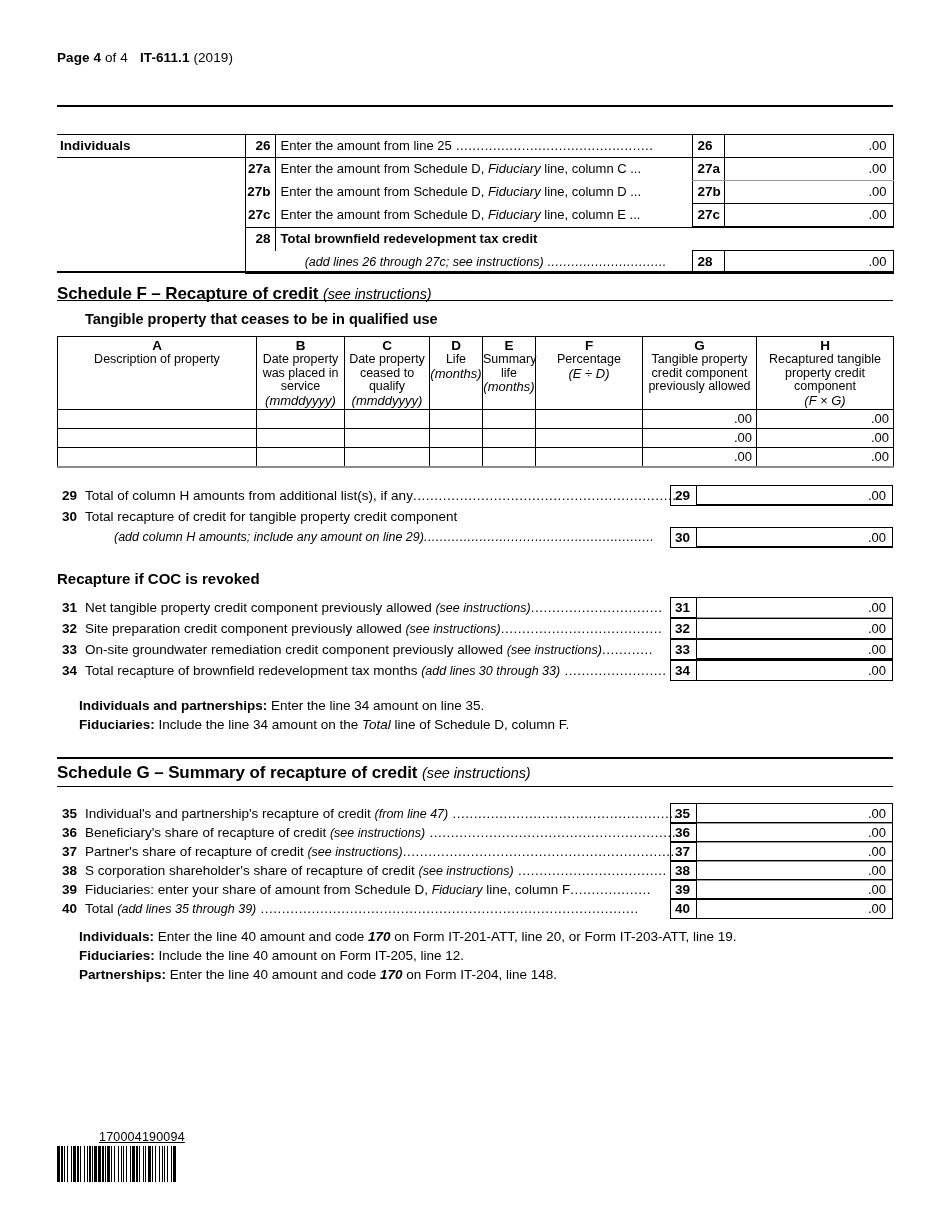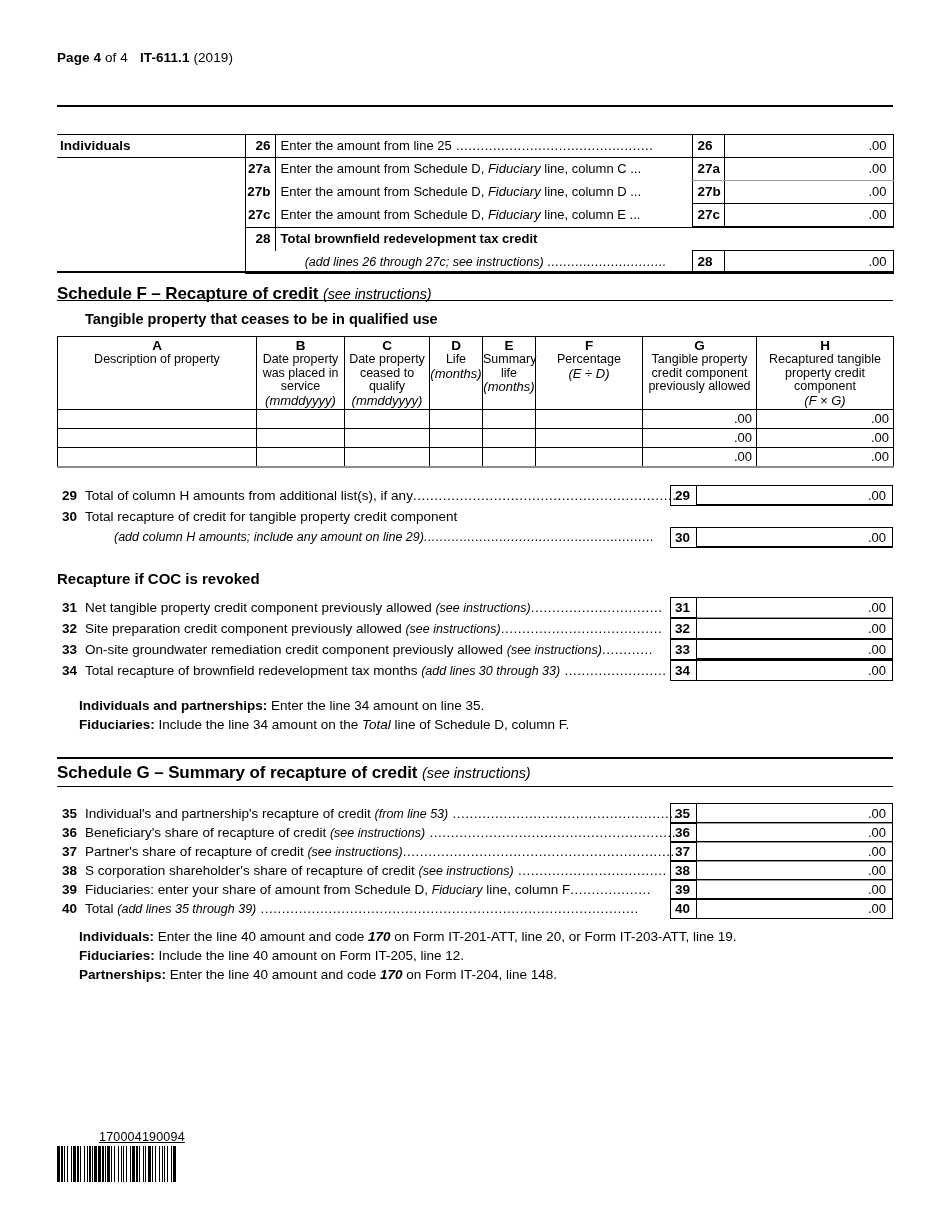--- a/index.html
+++ b/index.html
@@ -473,21 +473,21 @@
   </div>
 
   <div class="rule-thick" style="left:57px; top:757px; width:836px;"></div>
   <div class="sched-title" style="left:57px; top:763px;">
     <span>Schedule G – Summary of recapture of credit</span> <span class="note">(see instructions)</span>
   </div>
   <div class="rule-thin" style="left:57px; top:786px; width:836px;"></div>
 
   <div class="lineRow" style="left:57px; top:803px; width:612px;">
     <span class="no">35</span>
-    <span class="txt"><span>Individual's and partnership's recapture of credit </span><i>(from line 53)</i><span class="dots"> .....................................................</span></span>
+    <span class="txt"><span>Individual's and partnership's recapture of credit </span><i>(from line 47)</i><span class="dots"> .....................................................</span></span>
   </div>
   <div class="amtBox" style="left:670px; top:803px; width:223px;">
     <span class="bn">35</span>
     <span class="bv greyline" style="width:196px;">.00</span>
   </div>
 
   <div class="lineRow" style="left:57px; top:822px; width:612px;">
     <span class="no">36</span>
     <span class="txt"><span>Beneficiary's share of recapture of credit </span><i>(see instructions)</i><span class="dots"> ..........................................................</span></span>
   </div>

